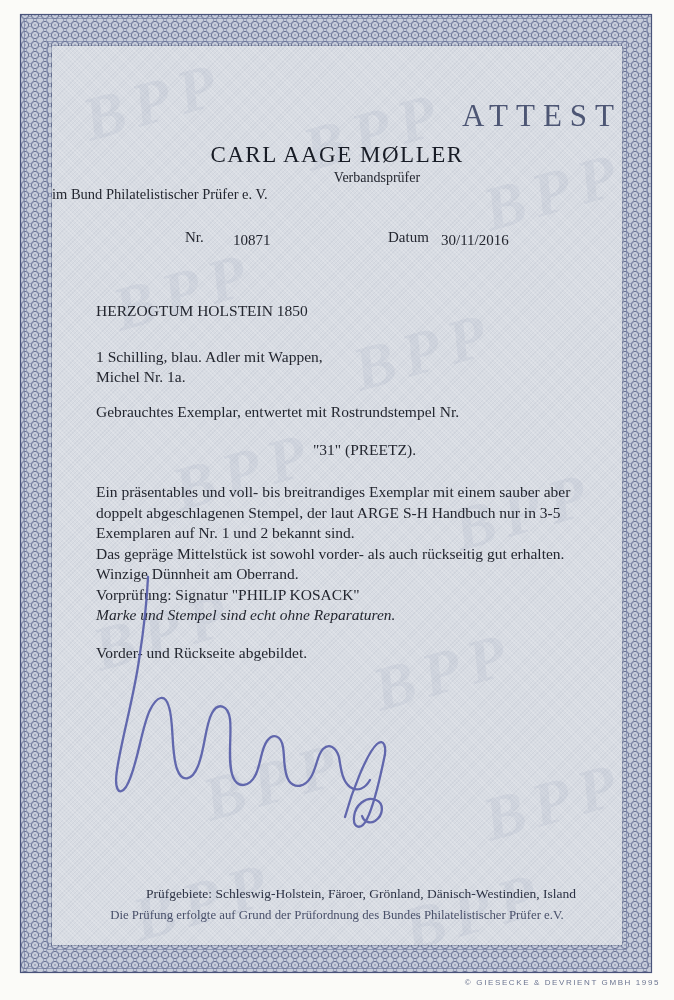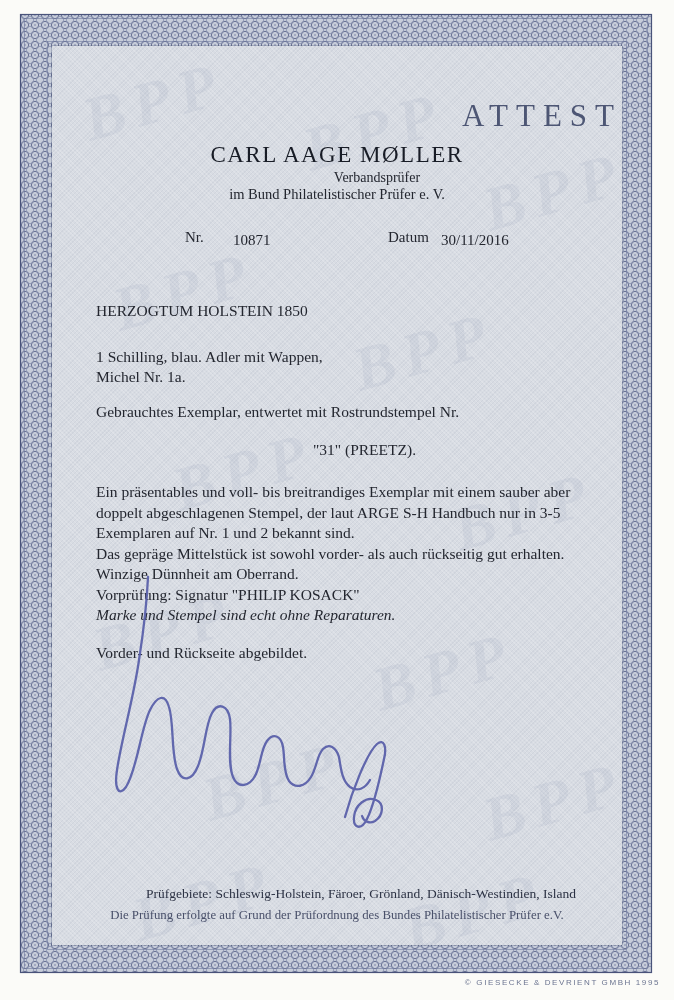--- a/index.html
+++ b/index.html
@@ -36,21 +36,21 @@
   .content{position:absolute;inset:0;color:#23262f;}
   .title{
     position:absolute;left:0;top:52px;width:100%;text-align:right;
     font-size:31px;letter-spacing:8px;color:#4d5674;font-weight:normal;
   }
   .examiner-name{
     position:absolute;left:0;top:96px;width:100%;text-align:center;
     font-size:23px;font-weight:normal;letter-spacing:1.5px;color:#181c26;
   }
   .examiner-role{position:absolute;left:0;top:124px;width:100%;text-align:center;font-size:14px;margin-left:40px;}
-  .examiner-assoc{position:absolute;left:0;top:140px;width:100%;text-align:center;font-size:14.5px;}
+  .examiner-assoc{position:absolute;left:0;top:140px;width:100%;font-size:14.5px;}
   .examiner-addr{position:absolute;left:0;top:156px;width:100%;text-align:center;font-size:15px;}
   .meta-row{position:absolute;left:0;top:183px;width:100%;font-size:15px;}
   .meta-nr-label{position:absolute;left:133px;top:0;}
   .meta-nr-value{position:absolute;left:181px;top:3px;}
   .meta-date-label{position:absolute;left:336px;top:0;}
   .meta-date-value{position:absolute;left:389px;top:3px;}
   .bodytext{position:absolute;left:30px;top:0;width:537px;font-size:15.5px;line-height:20.5px;margin-left:14px;}
   .heading{position:absolute;top:255px;}
   .item1{position:absolute;top:301px;}
   .item2{position:absolute;top:321px;}

